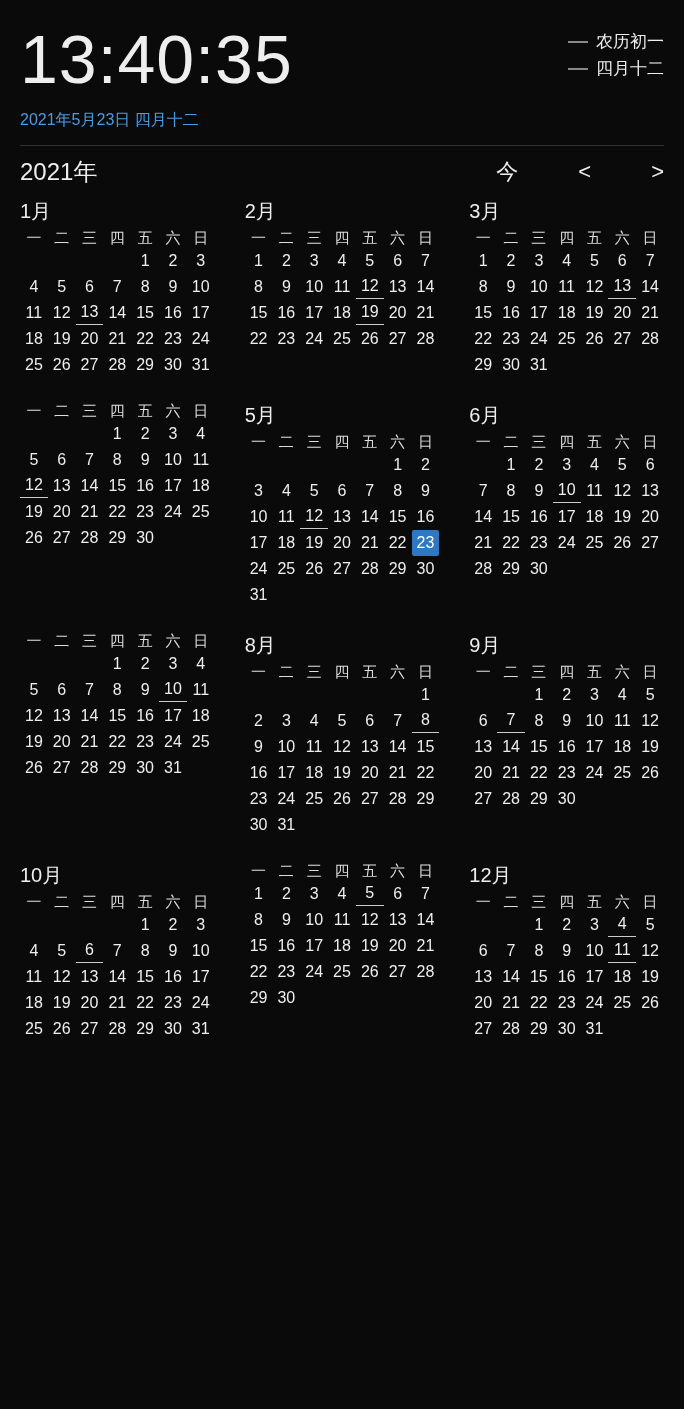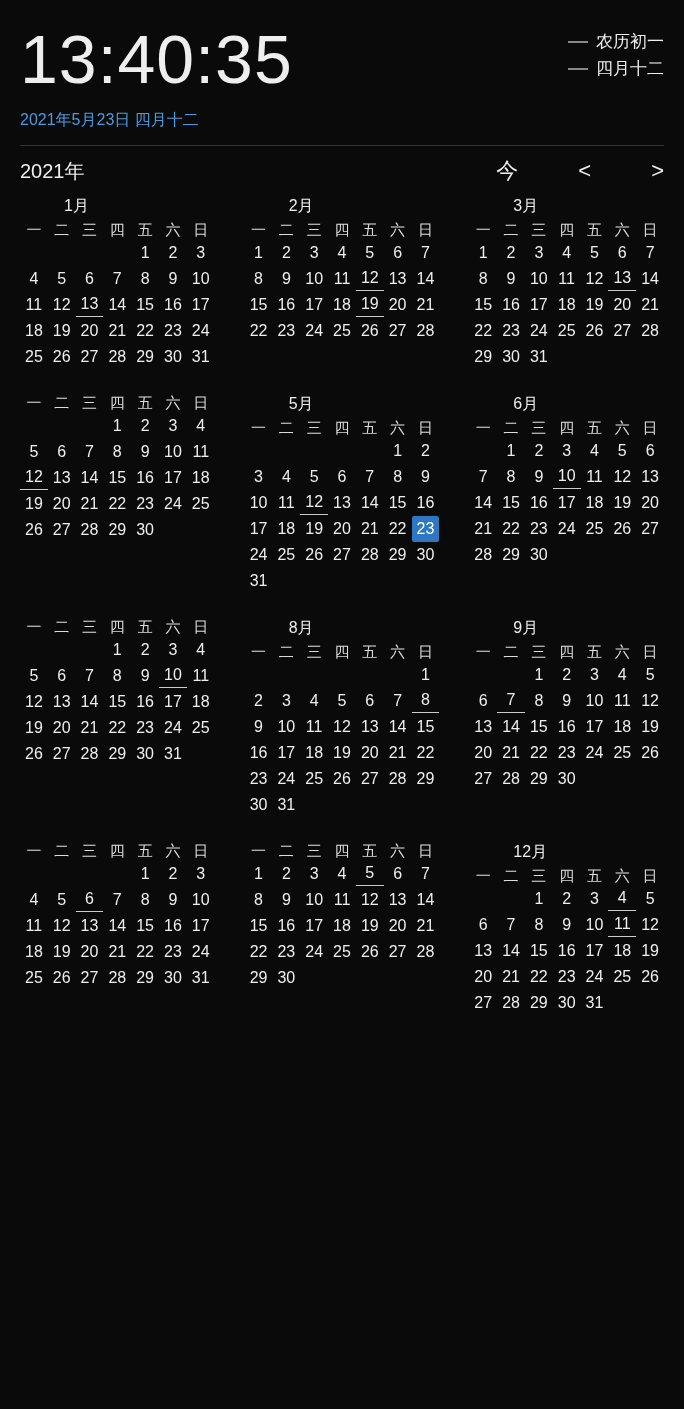--- a/index.html
+++ b/index.html
@@ -5,26 +5,26 @@
   html,body{margin:0;padding:0;background:#0a0a0a;color:#eee;font-family:"Microsoft YaHei","PingFang SC",sans-serif;}
   body{width:684px;box-sizing:border-box;padding:20px;}
   .header{display:flex;justify-content:space-between;align-items:flex-start;}
   .time{font-size:68px;font-weight:400;letter-spacing:1px;}
   .right-info{text-align:right;font-size:17px;line-height:1.6;margin-top:8px;}
   .right-info .row{display:flex;align-items:center;justify-content:flex-end;gap:8px;}
   .dash{display:inline-block;width:20px;height:2px;background:#888;}
   .date-line{color:#4a9be0;font-size:16px;margin-top:12px;}
   .divider{border-top:1px solid #333;margin:14px 0 10px;}
   .toolbar{display:flex;align-items:center;margin-bottom:10px;}
-  .year-label{font-size:20px;}
+  .year-label{font-size:24px;}
   .tool-right{margin-left:auto;display:flex;align-items:center;gap:60px;font-size:22px;}
   .tool-btn{cursor:pointer;}
   .months{display:grid;grid-template-columns:repeat(3,1fr);gap:24px 30px;}
   .month{}
-  .month-title{font-size:16px;margin-bottom:4px;margin-left:44px;}
+  .month-title{font-size:20px;margin-bottom:4px;}
   .dow{display:grid;grid-template-columns:repeat(7,1fr);text-align:center;font-size:15px;color:#ddd;}
   .days{display:grid;grid-template-columns:repeat(7,1fr);text-align:center;font-size:16px;color:#eee;}
   .days span{height:26px;line-height:26px;display:flex;align-items:center;justify-content:center;}
   .day-underline{border-bottom:1.5px solid #ccc;padding-bottom:0;line-height:22px !important;height:24px !important;}
   .day-highlight{background:#2e78c2;color:#fff;border-radius:2px;}
 </style>
 </head>
 <body>
 
 <div class="header">
@@ -470,20 +470,21 @@
         <span>24</span>
         <span>25</span>
         <span>26</span>
         <span>27</span>
         <span>28</span>
         <span>29</span>
         <span>30</span>
       </div>
     </div>
     <div class="month">
+      <div class="month-title">10月</div>
       <div class="dow">
         <span>一</span>
         <span>二</span>
         <span>三</span>
         <span>四</span>
         <span>五</span>
         <span>六</span>
         <span>日</span>
       </div>
       <div class="days">

